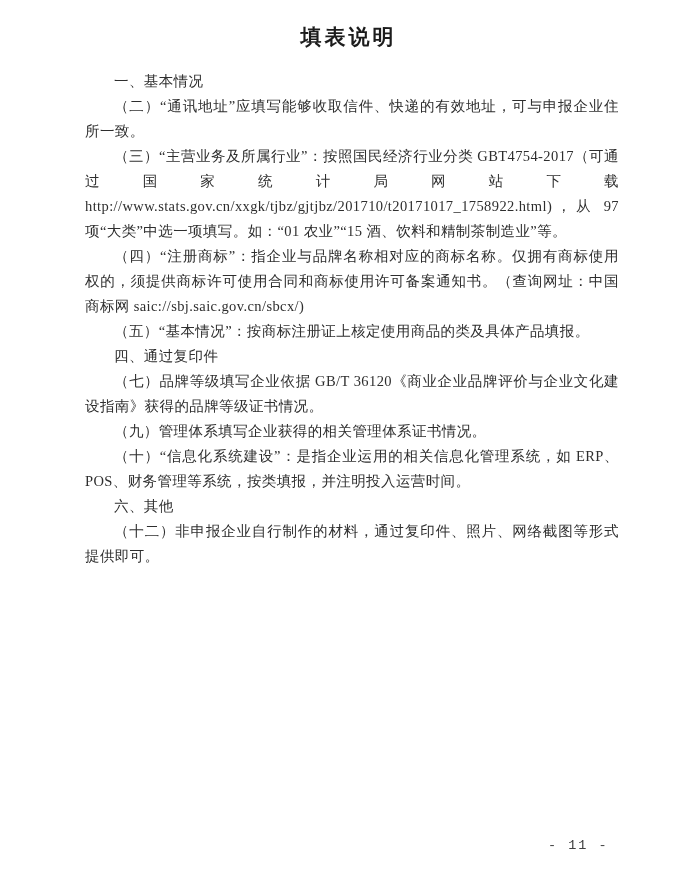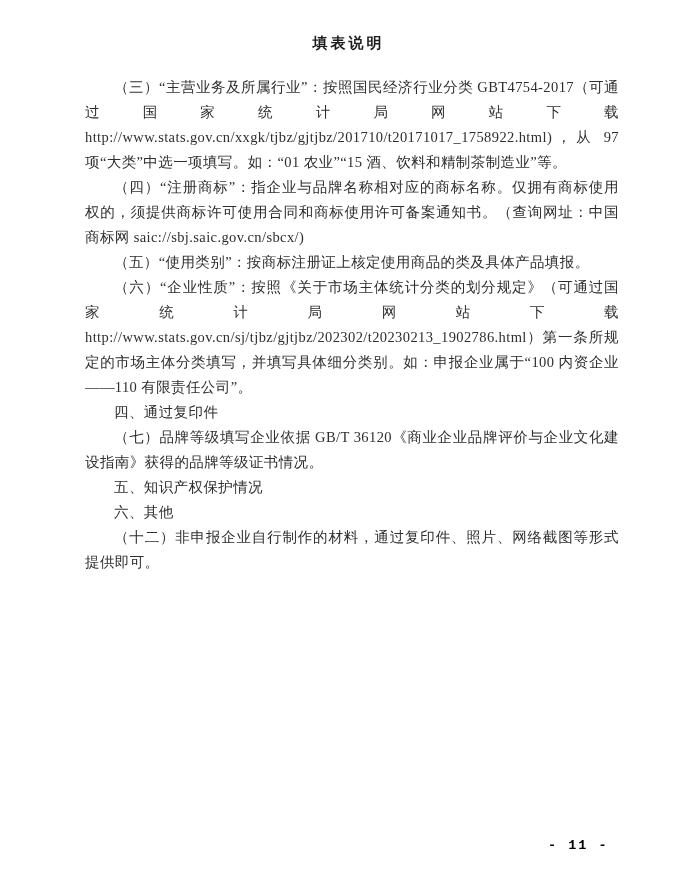--- a/index.html
+++ b/index.html
@@ -9,24 +9,24 @@
   }
   .page {
     position: relative;
     width: 697px;
     height: 869px;
     background: #ffffff;
     overflow: hidden;
   }
   .doc-title {
     margin: 0;
-    padding-top: 30px;
+    padding-top: 24px;
     text-align: center;
     font-family: "Liberation Sans", sans-serif;
-    font-size: 15px;
+    font-size: 21px;
     font-weight: bold;
     letter-spacing: 3px;
     color: #1c1c1c;
     line-height: 26px;
   }
   .doc-body {
     margin: 19px 78px 0 85px;
     font-family: "Liberation Serif", serif;
     font-size: 14.5px;
     line-height: 25px;
@@ -38,40 +38,41 @@
     margin: 0;
     text-indent: 2em;
   }
   .page-number {
     position: absolute;
     top: 838px;
     left: 548px;
     font-family: "Liberation Mono", monospace;
     font-size: 13.5px;
     letter-spacing: 2px;
-    color: #000000;
+    color: #404040;
     white-space: nowrap;
-    font-weight: bold;
   }
 </style>
 </head>
 <body>
 
 <div class="page">
 
   <h1 class="doc-title">填表说明</h1>
 
   <div class="doc-body">
+    <p>一、基本情况</p>
+    <p>（二）“通讯地址”应填写能够收取信件、快递的有效地址，可与申报企业住所一致。</p>
     <p>（三）“主营业务及所属行业”：按照国民经济行业分类 GBT4754-2017（可通过国家统计局网站下载 http://www.stats.gov.cn/xxgk/tjbz/gjtjbz/201710/t20171017_1758922.html)，从 97 项“大类”中选一项填写。如：“01 农业”“15 酒、饮料和精制茶制造业”等。</p>
     <p>（四）“注册商标”：指企业与品牌名称相对应的商标名称。仅拥有商标使用权的，须提供商标许可使用合同和商标使用许可备案通知书。（查询网址：中国商标网 saic://sbj.saic.gov.cn/sbcx/)</p>
-    <p>（五）“使用类别”：按商标注册证上核定使用商品的类及具体产品填报。</p>
-    <p>（六）“企业性质”：按照《关于市场主体统计分类的划分规定》（可通过国家统计局网站下载 http://www.stats.gov.cn/sj/tjbz/gjtjbz/202302/t20230213_1902786.html）第一条所规定的市场主体分类填写，并填写具体细分类别。如：申报企业属于“100 内资企业——110 有限责任公司”。</p>
+    <p>（五）“基本情况”：按商标注册证上核定使用商品的类及具体产品填报。</p>
     <p>四、通过复印件</p>
     <p>（七）品牌等级填写企业依据 GB/T 36120《商业企业品牌评价与企业文化建设指南》获得的品牌等级证书情况。</p>
-    <p>五、知识产权保护情况</p>
+    <p>（九）管理体系填写企业获得的相关管理体系证书情况。</p>
+    <p>（十）“信息化系统建设”：是指企业运用的相关信息化管理系统，如 ERP、POS、财务管理等系统，按类填报，并注明投入运营时间。</p>
     <p>六、其他</p>
     <p>（十二）非申报企业自行制作的材料，通过复印件、照片、网络截图等形式提供即可。</p>
 
   </div>
 
   <div class="page-number">- 11 -</div>
 
 </div>
 
 </body></html>

